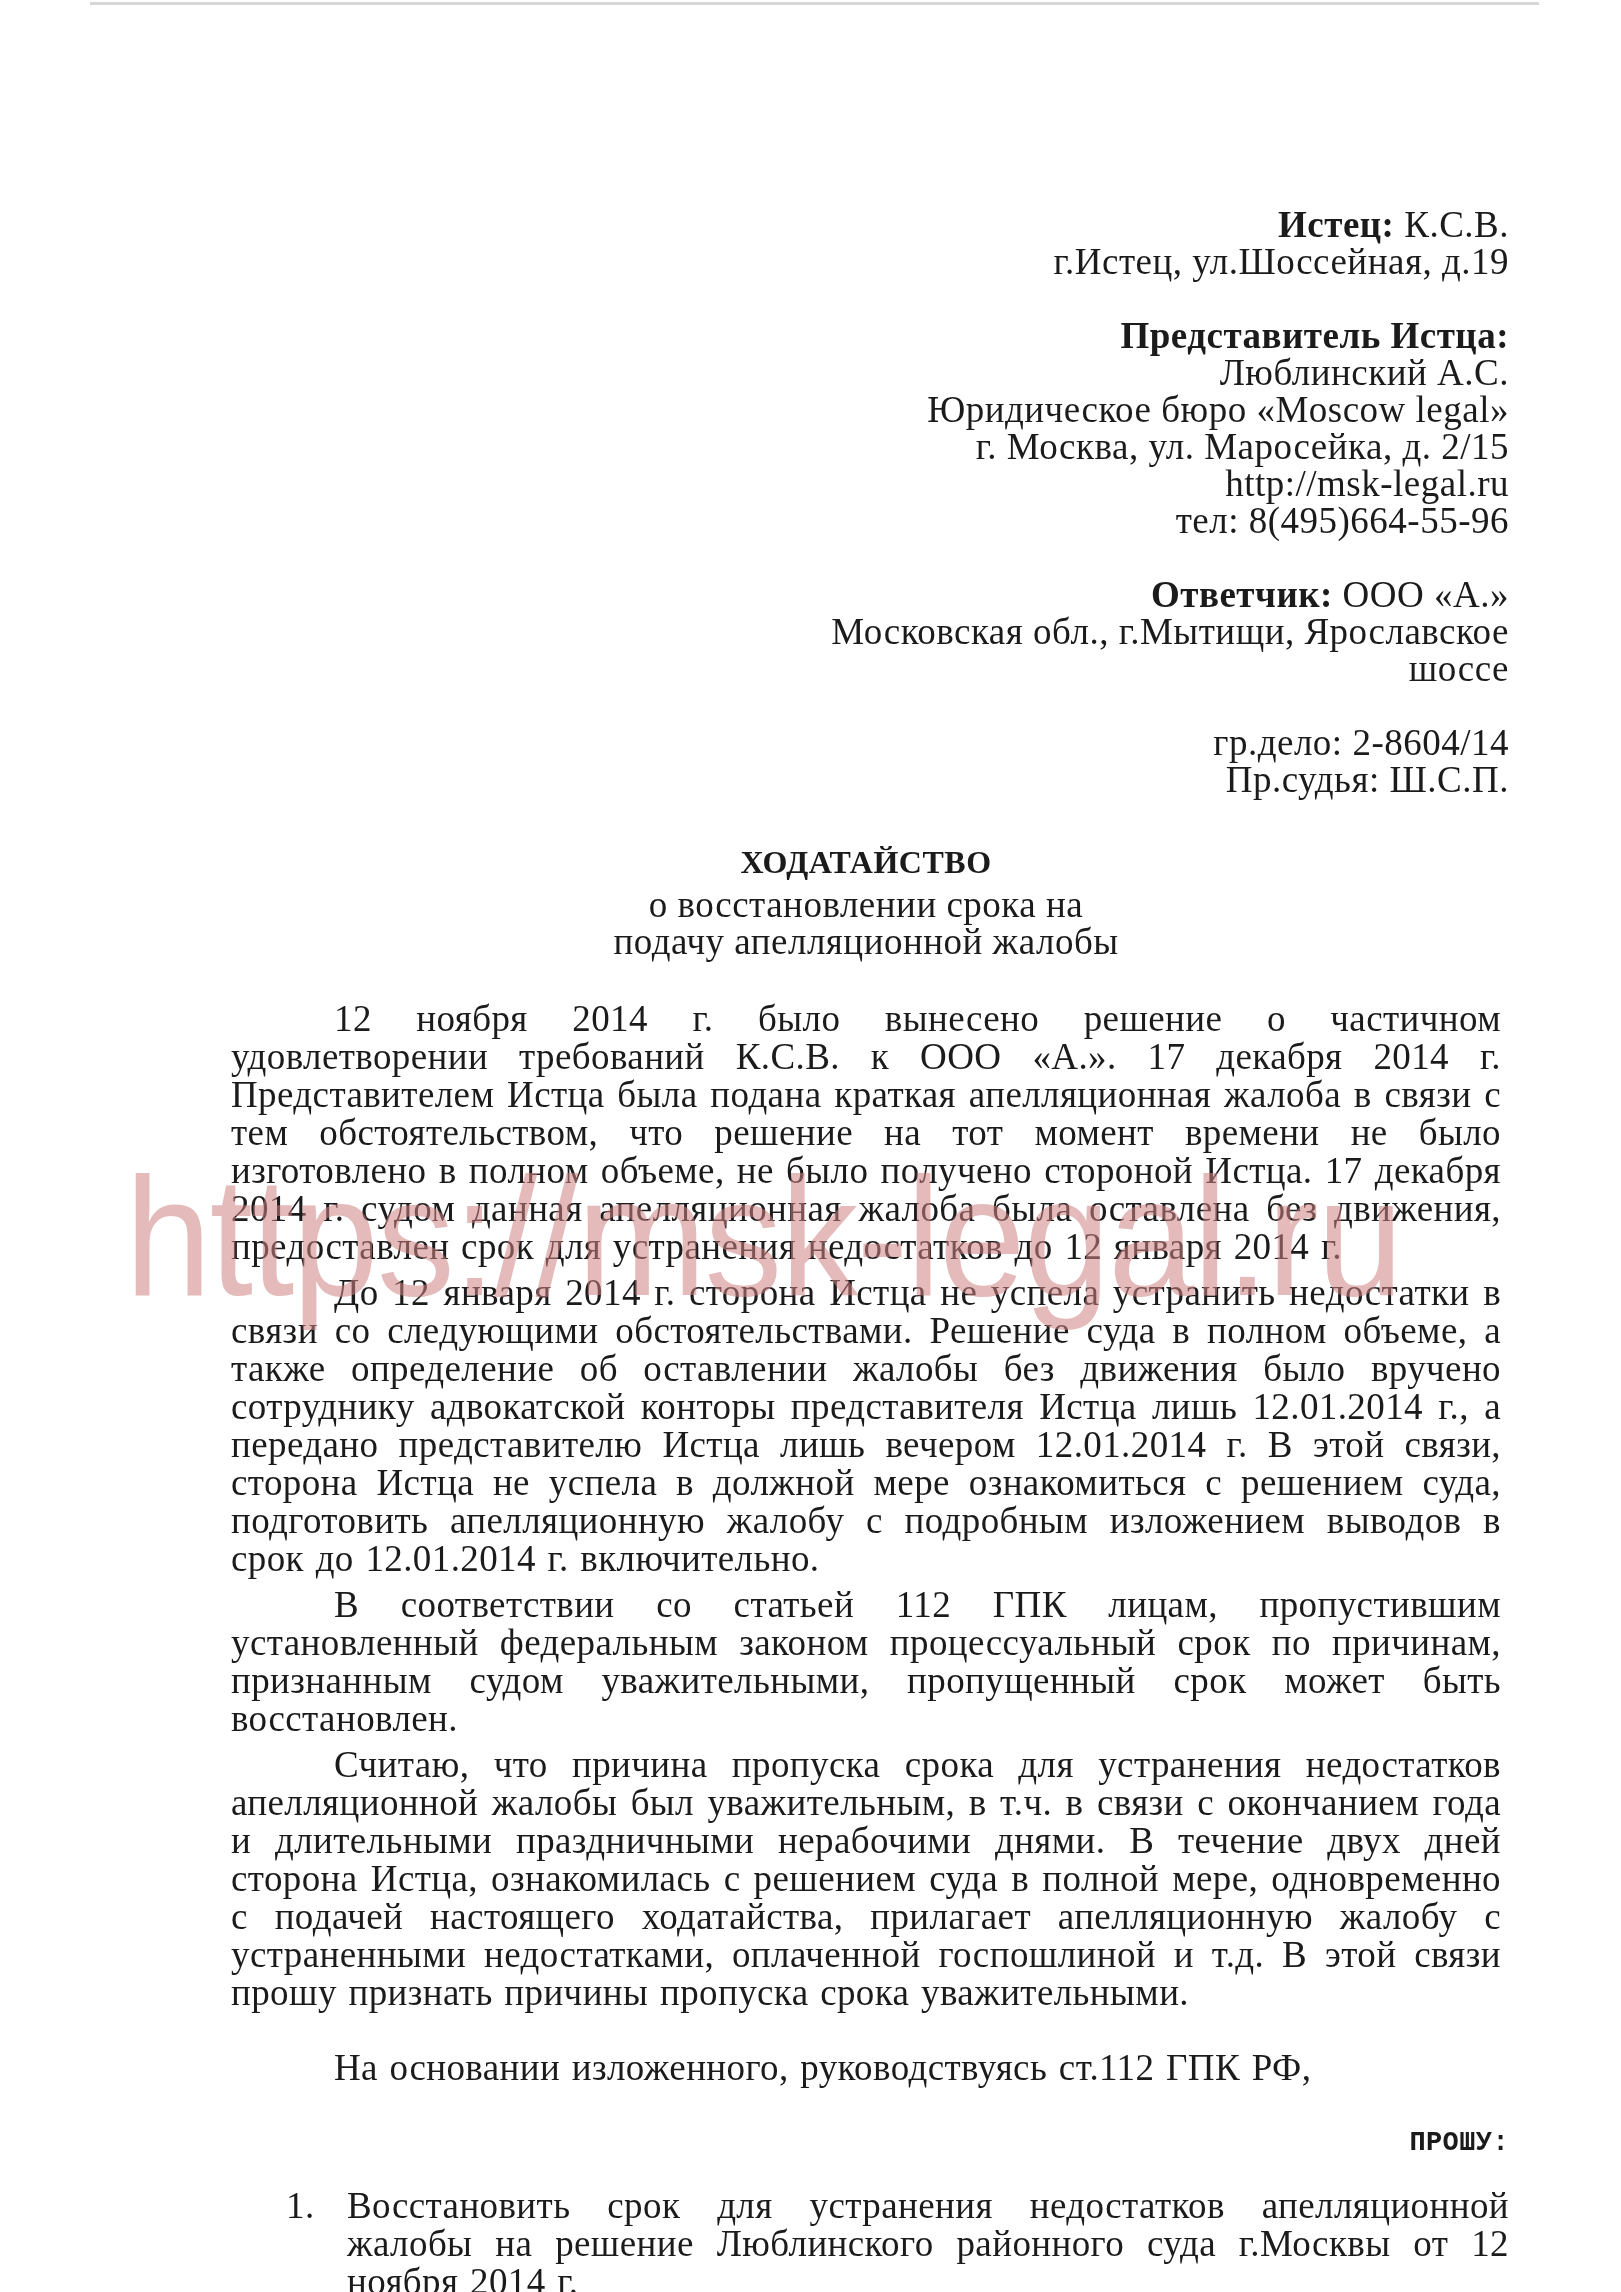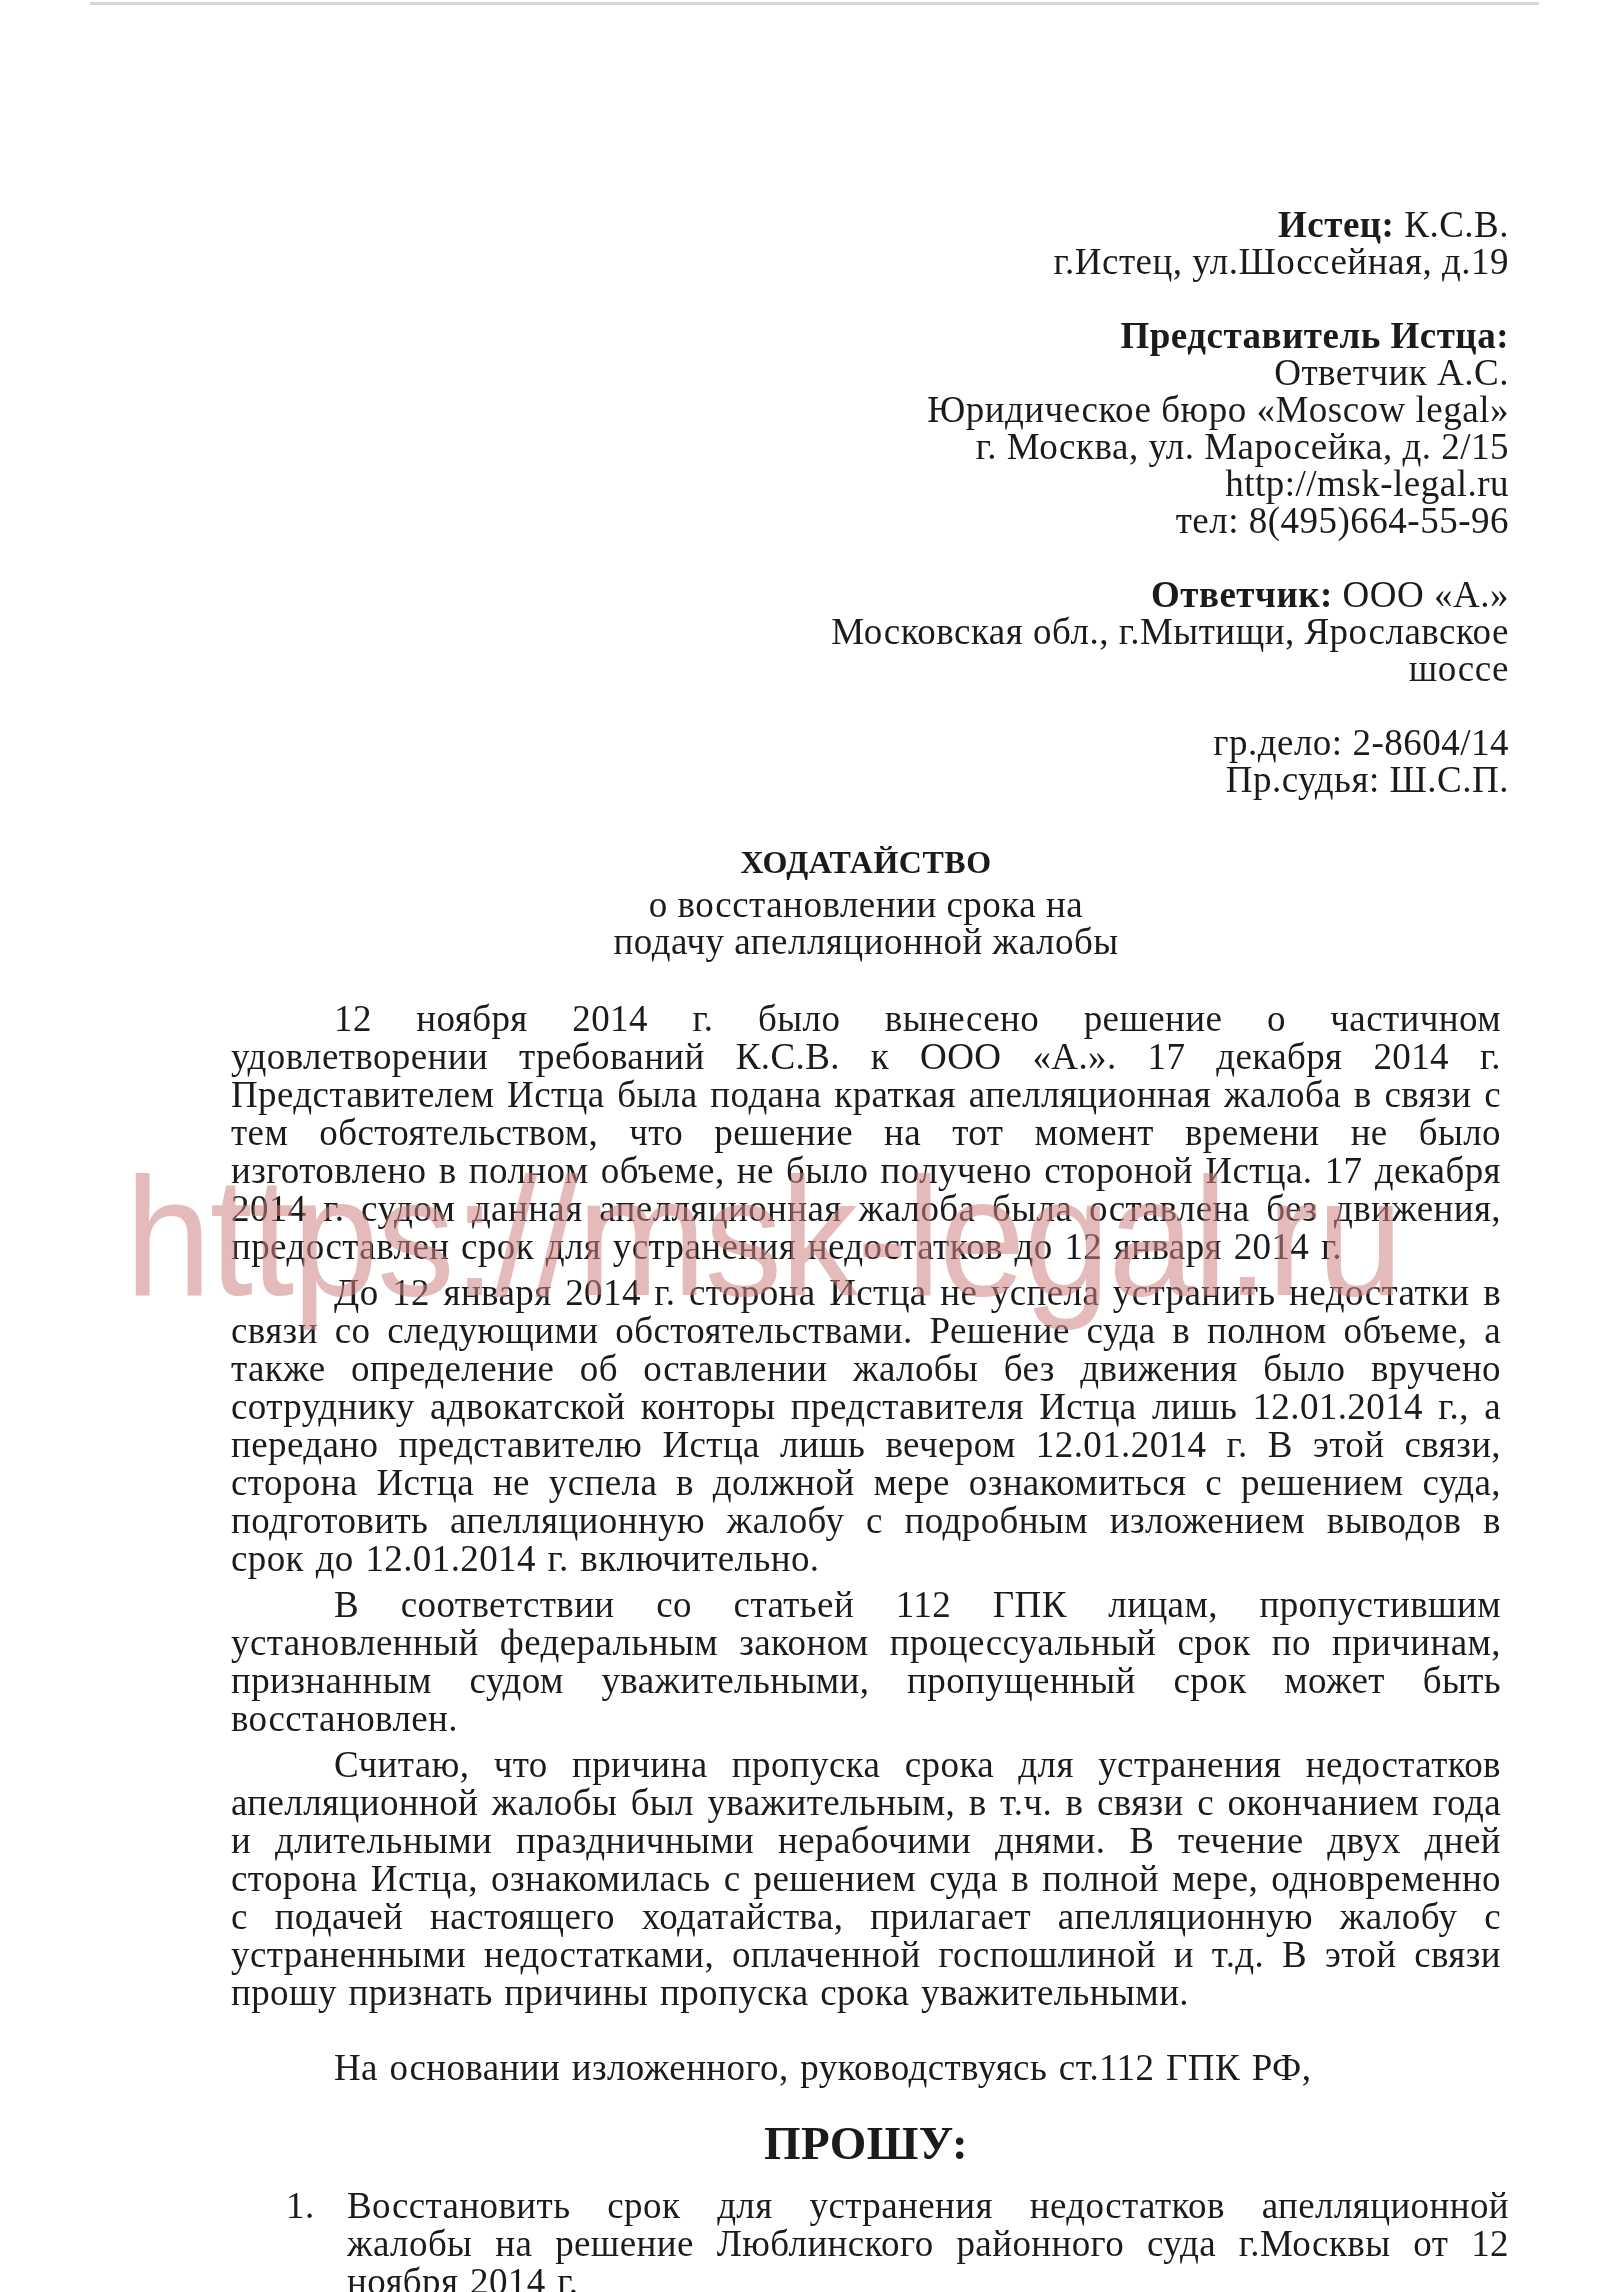--- a/index.html
+++ b/index.html
@@ -33,22 +33,22 @@
   .title-sub{font-size:37px;line-height:37px;}
   
   .body-block{
     position:absolute;left:223px;width:1286px;top:992px;
     font-size:37px;line-height:38px;letter-spacing:0.4px;word-spacing:2px;
     text-align:justify;
   }
   .body-block p{margin:8px;text-indent:103px;}
   .basis{margin-top:37px !important;}
   .req-heading{
-    margin-top:37px;text-align:center;font-weight:bold;
-    font-size:47px;line-height:39px;text-indent:0;
+    margin-top:37px;text-align:right;font-weight:bold;
+    font-size:27px;line-height:39px;text-indent:0;font-family:Liberation Mono, monospace;
   }
   .req-list{position:relative;margin-top:23.5px;}
   .req-item{position:relative;padding-left:124px;}
   .req-item .num{position:absolute;left:63px;top:0;}
   
   .watermark{
     position:absolute;left:125px;top:1152px;
     font-family:"Liberation Sans","DejaVu Sans",sans-serif;
     font-size:169px;line-height:169px;font-weight:normal;
     letter-spacing:-2px;
@@ -63,21 +63,21 @@
 <div class="page" style="background: rgb(255, 255, 255); color: rgb(27, 27, 27);">
 
   <div class="scan-top-line"></div>
 
   <div class="hdr">
     <div class="gap"></div>
     <div class="line"><span class="b">Истец:</span> <span>К.С.В.</span></div>
     <div class="line">г.Истец, ул.Шоссейная, д.19</div>
     <div class="gap"></div>
     <div class="line b">Представитель Истца:</div>
-    <div class="line">Ответчик А.С.</div>
+    <div class="line">Люблинский А.С.</div>
     <div class="line">Юридическое бюро «Moscow legal»</div>
     <div class="line">г. Москва, ул. Маросейка, д. 2/15</div>
     <div class="line">http://msk-legal.ru</div>
     <div class="line">тел: 8(495)664-55-96</div>
     <div class="gap"></div>
     <div class="line"><span class="b">Ответчик:</span> <span>ООО «А.»</span></div>
     <div class="line">Московская обл., г.Мытищи, Ярославское</div>
     <div class="line">шоссе</div>
     <div class="gap"></div>
     <div class="line">гр.дело: 2-8604/14</div>

